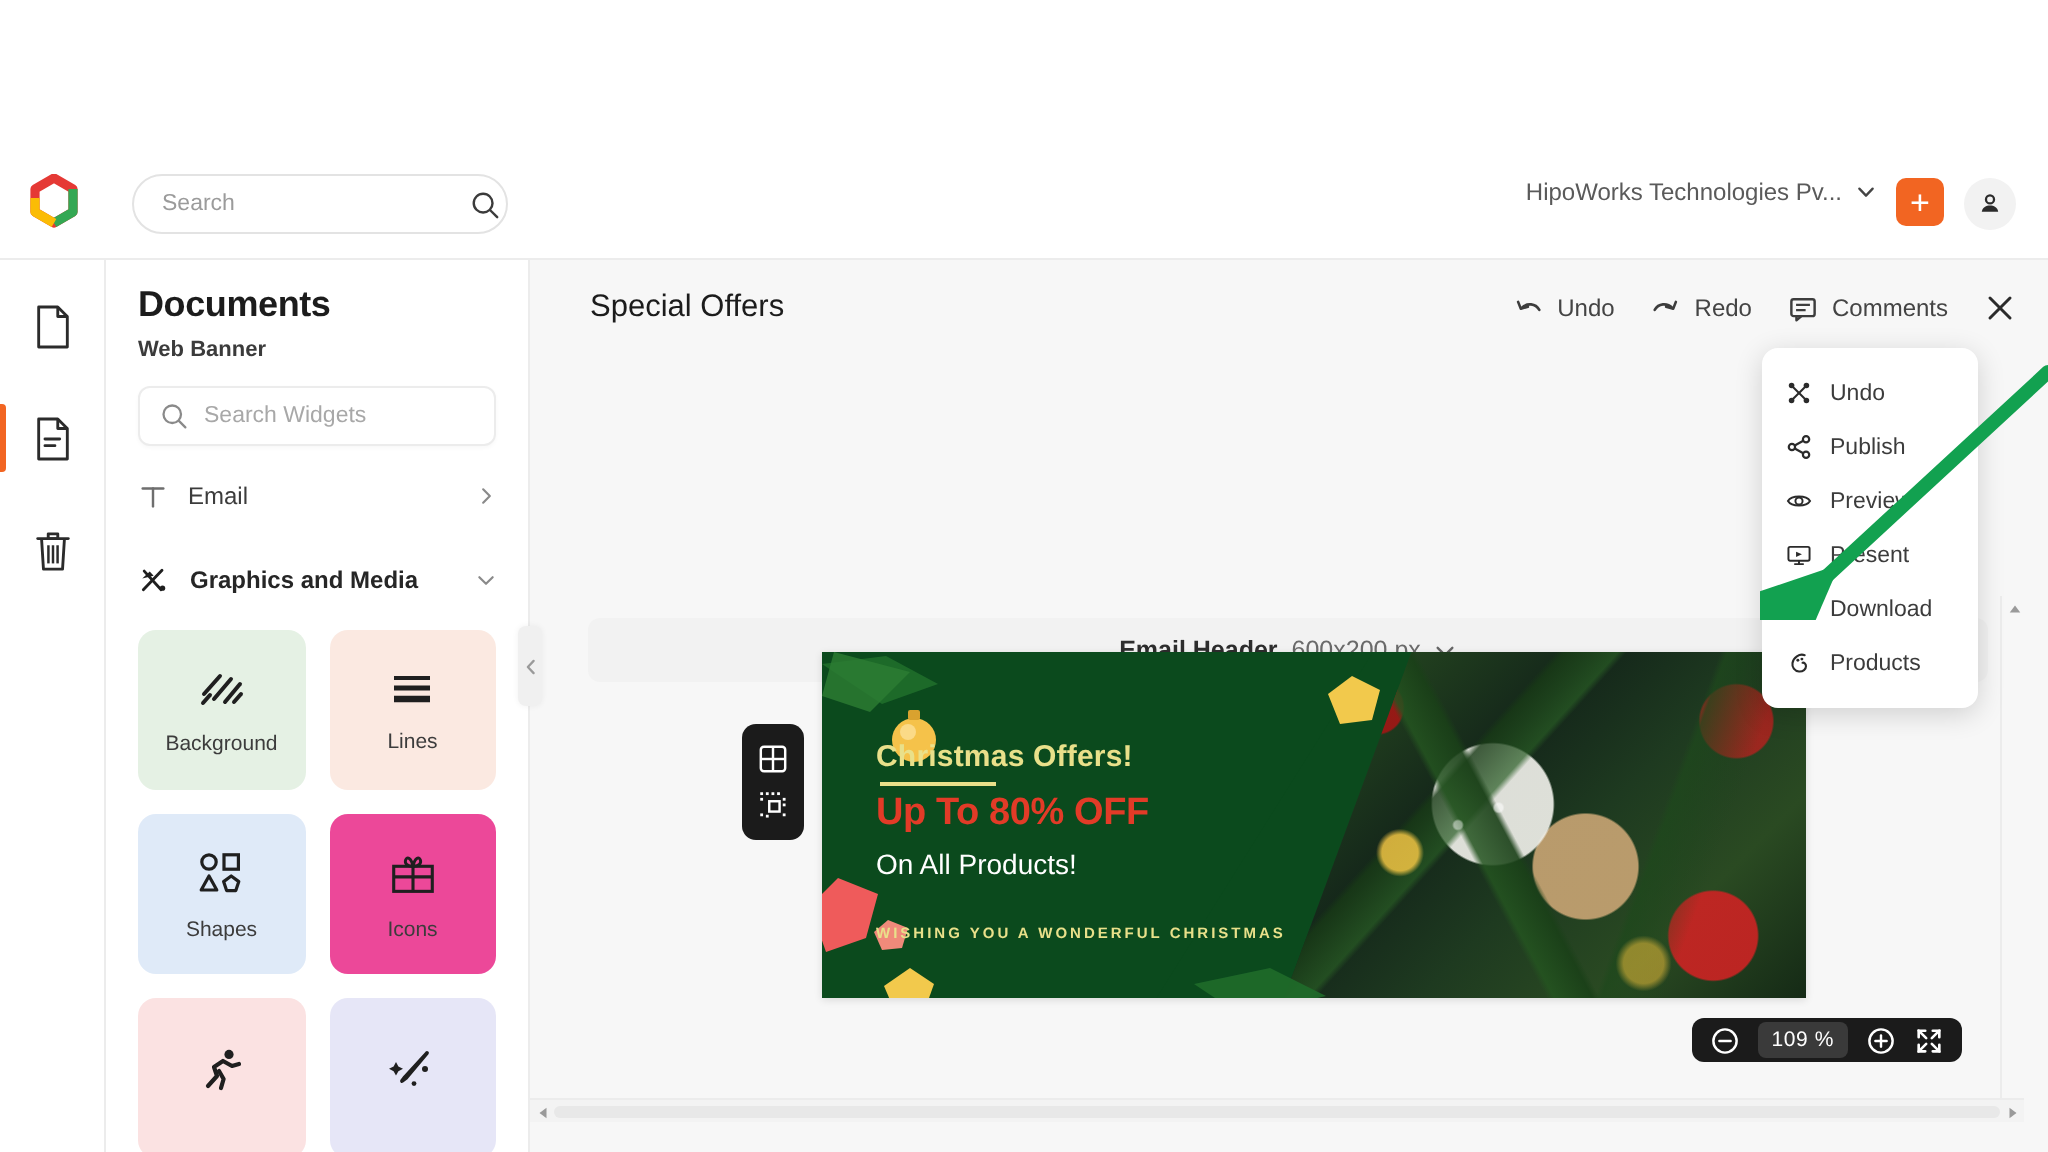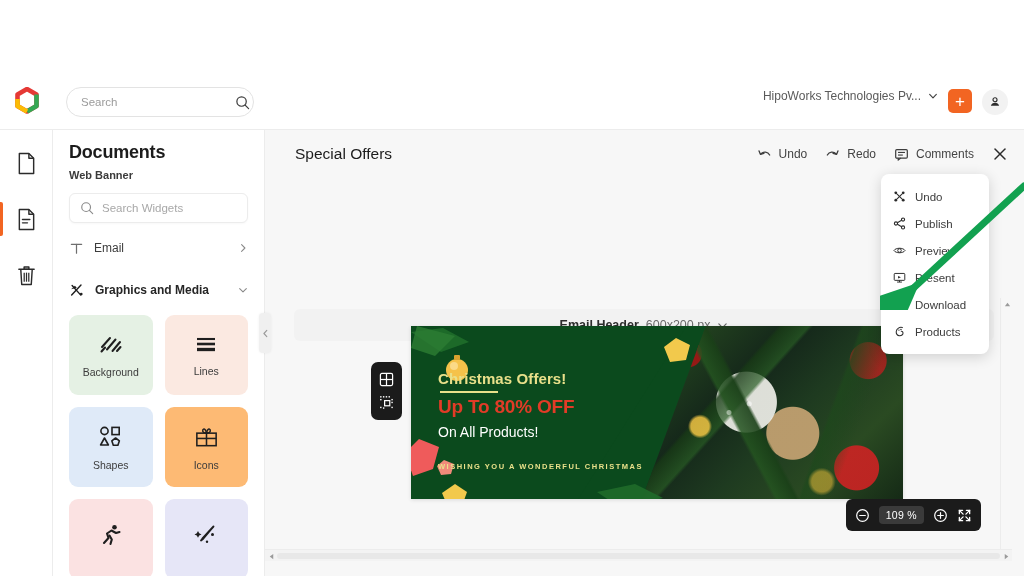--- a/index.html
+++ b/index.html
@@ -185,21 +185,21 @@
     font-size: 19px; font-weight: 700; color: #e23b27; letter-spacing: -0.2px; margin-top: 1px;
   }
   .bt3 { font-size: 14px; color: #ffffff; margin-top: 6px; font-weight: 500; }
   .bt4 {
     position: absolute; left: 27px; top: 136px; z-index: 3;
     font-size: 7.5px; font-weight: 700; color: #e9e08a; letter-spacing: 1.5px;
   }
 
   
   .zoom-widget {
-    position: absolute; right: 31px; bottom: 30px; height: 32px;
+    position: absolute; right: 31px; bottom: 30px; height: 22px;
     background: #1b1b1b; border-radius: 6px; display: flex; align-items: center;
     gap: 9px; padding: 0 9px; z-index: 8;
   }
   .zoom-widget .zbtn { cursor: pointer; display: flex; align-items: center; }
   .zoom-pct {
     background: #3a3a3a; border-radius: 4px; color: #fff; font-size: 10.5px;
     padding: 3px 7px; letter-spacing: 0.3px;
   }
 
   
@@ -394,21 +394,21 @@
           <svg width="30" height="26" viewBox="0 0 30 26">
             <circle cx="8.5" cy="7" r="3.6" fill="none" stroke="#1f1f1f" stroke-width="1.6"></circle>
             <rect x="16" y="3.4" width="7.2" height="7.2" fill="none" stroke="#1f1f1f" stroke-width="1.6"></rect>
             <path d="M8.5 14 L12.4 21 L4.6 21 Z" fill="none" stroke="#1f1f1f" stroke-width="1.6" stroke-linejoin="round"></path>
             <path d="M19.6 14 L23.4 16.8 L21.9 21.3 H17.3 L15.8 16.8 Z" fill="none" stroke="#1f1f1f" stroke-width="1.6" stroke-linejoin="round"></path>
           </svg>
         </span>
         <span class="card-label">Shapes</span>
       </div>
 
-      <div class="card" style="background:#fdba74">
+      <div class="card" style="background:#ec4899">
         <span class="ico">
           <svg width="27" height="26" viewBox="0 0 28 26">
             <rect x="4" y="9" width="20" height="13" fill="none" stroke="#1f1f1f" stroke-width="1.6"></rect>
             <line x1="4" y1="14.5" x2="24" y2="14.5" stroke="#1f1f1f" stroke-width="1.6"></line>
             <line x1="14" y1="9" x2="14" y2="22" stroke="#1f1f1f" stroke-width="1.6"></line>
             <path d="M14 9 C11 9 9.5 7.5 10.2 5.6 C10.9 3.9 13.1 4.4 14 9 Z" fill="none" stroke="#1f1f1f" stroke-width="1.5"></path>
             <path d="M14 9 C17 9 18.5 7.5 17.8 5.6 C17.1 3.9 14.9 4.4 14 9 Z" fill="none" stroke="#1f1f1f" stroke-width="1.5"></path>
           </svg>
         </span>
         <span class="card-label">Icons</span>

